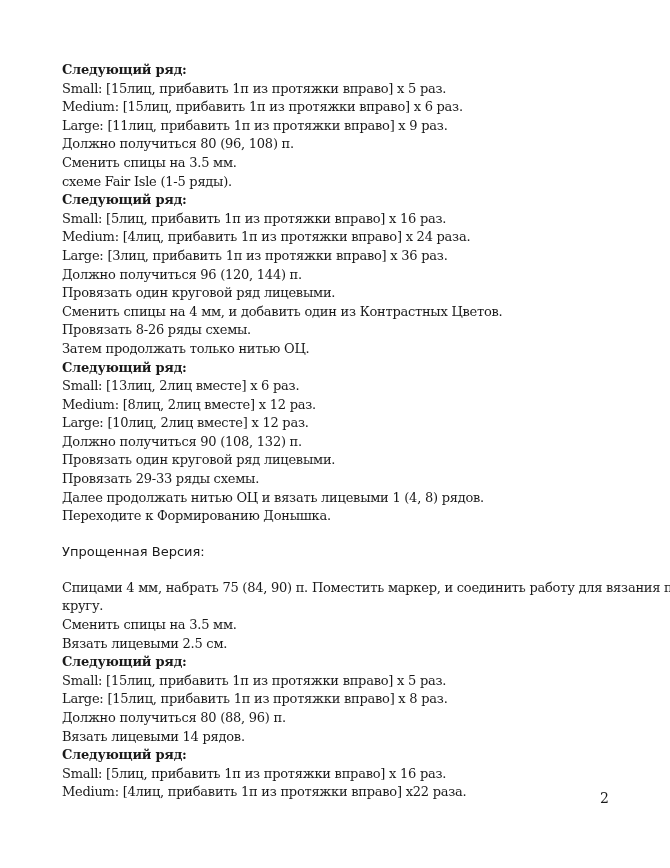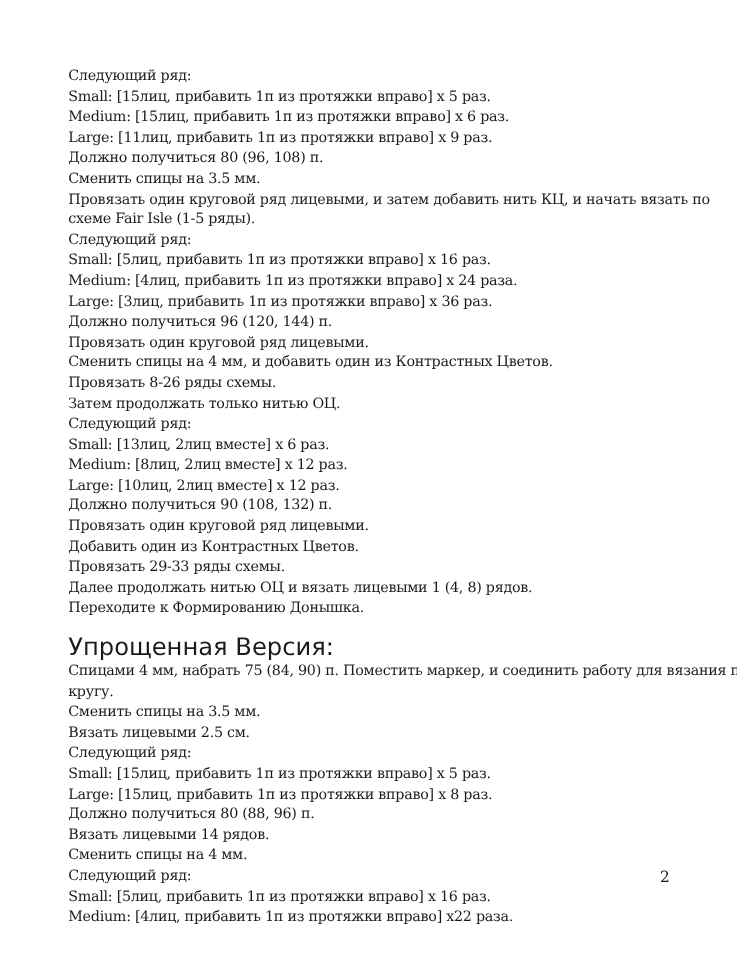--- a/index.html
+++ b/index.html
@@ -16,27 +16,27 @@
     left: 62px;
     top: 61px;
     width: 560px;
   }
   .line {
     font-size: 13px;
     line-height: 18.6px;
     white-space: nowrap;
     letter-spacing: -0.25px;
   }
-  .line.bold { font-weight: normal; }
+  .line.bold { font-weight: bold; }
   .heading {
     font-family: "DejaVu Sans", "Liberation Sans", sans-serif;
-    font-size: 22px;
+    font-size: 13px;
     line-height: 24px;
     margin-top: 14px;
-    margin-bottom: 1px;
+    margin-bottom: 15px;
     letter-spacing: 0px;
   }
   .page-number {
     position: absolute;
     left: 600px;
     top: 790px;
     font-size: 14px;
     font-family: "DejaVu Serif", "Liberation Serif", serif;
   }
 </style>
@@ -44,57 +44,54 @@
 <body>
 
 <div class="page">
 
   <div class="line bold">Следующий ряд:</div>
   <div class="line">Small: [15лиц, прибавить 1п из протяжки вправо] х 5 раз.</div>
   <div class="line">Medium: [15лиц, прибавить 1п из протяжки вправо] х 6 раз.</div>
   <div class="line">Large: [11лиц, прибавить 1п из протяжки вправо] х 9 раз.</div>
   <div class="line">Должно получиться 80 (96, 108) п.</div>
   <div class="line">Сменить спицы на 3.5 мм.</div>
-  <div class="line">Провязать один круговой ряд лицевыми, и затем добавить нить КЦ, и начать вязать по</div>
   <div class="line">схеме Fair Isle (1-5 ряды).</div>
 
   <div class="line bold">Следующий ряд:</div>
   <div class="line">Small: [5лиц, прибавить 1п из протяжки вправо] х 16 раз.</div>
   <div class="line">Medium: [4лиц, прибавить 1п из протяжки вправо] х 24 раза.</div>
   <div class="line">Large: [3лиц, прибавить 1п из протяжки вправо] х 36 раз.</div>
   <div class="line">Должно получиться 96 (120, 144) п.</div>
   <div class="line">Провязать один круговой ряд лицевыми.</div>
   <div class="line">Сменить спицы на 4 мм, и добавить один из Контрастных Цветов.</div>
   <div class="line">Провязать 8-26 ряды схемы.</div>
   <div class="line">Затем продолжать только нитью ОЦ.</div>
 
   <div class="line bold">Следующий ряд:</div>
   <div class="line">Small: [13лиц, 2лиц вместе] х 6 раз.</div>
   <div class="line">Medium: [8лиц, 2лиц вместе] х 12 раз.</div>
   <div class="line">Large: [10лиц, 2лиц вместе] х 12 раз.</div>
   <div class="line">Должно получиться 90 (108, 132) п.</div>
   <div class="line">Провязать один круговой ряд лицевыми.</div>
-  <div class="line">Добавить один из Контрастных Цветов.</div>
   <div class="line">Провязать 29-33 ряды схемы.</div>
   <div class="line">Далее продолжать нитью ОЦ и вязать лицевыми 1 (4, 8) рядов.</div>
   <div class="line">Переходите к Формированию Донышка.</div>
 
   <div class="heading">Упрощенная Версия:</div>
 
   <div class="line">Спицами 4 мм, набрать 75 (84, 90) п. Поместить маркер, и соединить работу для вязания по</div>
   <div class="line">кругу.</div>
   <div class="line">Сменить спицы на 3.5 мм.</div>
   <div class="line">Вязать лицевыми 2.5 см.</div>
 
   <div class="line bold">Следующий ряд:</div>
   <div class="line">Small: [15лиц, прибавить 1п из протяжки вправо] х 5 раз.</div>
   <div class="line">Large: [15лиц, прибавить 1п из протяжки вправо] х 8 раз.</div>
   <div class="line">Должно получиться 80 (88, 96) п.</div>
   <div class="line">Вязать лицевыми 14 рядов.</div>
-  <div class="line">Сменить спицы на 4 мм.</div>
 
   <div class="line bold">Следующий ряд:</div>
   <div class="line">Small: [5лиц, прибавить 1п из протяжки вправо] х 16 раз.</div>
   <div class="line">Medium: [4лиц, прибавить 1п из протяжки вправо] х22 раза.</div>
 
 </div>
 
 <div class="page-number">2</div>
 
 </body></html>

